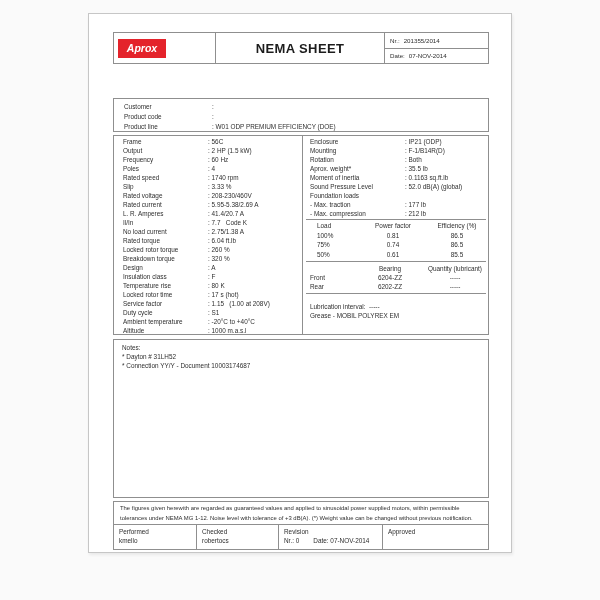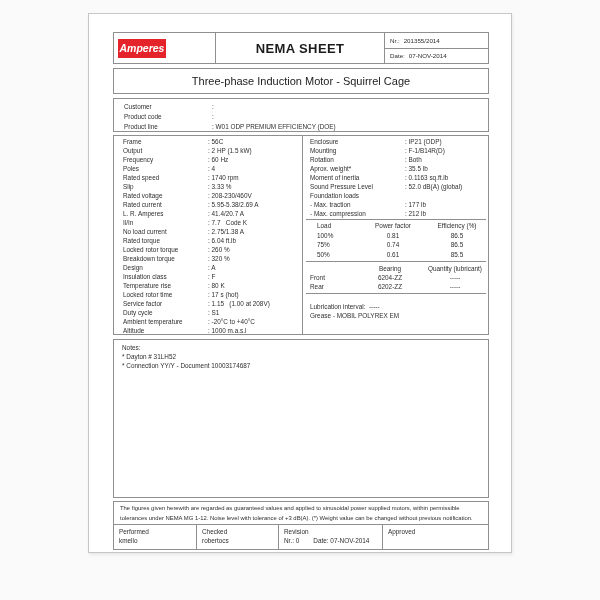--- a/index.html
+++ b/index.html
@@ -66,36 +66,35 @@
   .fline { display:block; font-size:6.4px; height:9px; line-height:9px; }
   .frow2 { display:flex; gap:14px; font-size:6.4px; height:9px; line-height:9px; }
 </style>
 </head>
 <body>
 
 <div class="page">
 
   <div class="box header">
     <div class="logo-cell">
-      <div class="logo">Amperes</div>
+      <div class="logo">Aprox</div>
     </div>
     <div class="title-cell">NEMA SHEET</div>
     <div class="meta-cell">
       <div class="meta-row">
         <span class="meta-label">Nr.:</span>
         <span class="meta-value">201355/2014</span>
       </div>
       <div class="meta-row">
         <span class="meta-label">Date:</span>
         <span class="meta-value">07-NOV-2014</span>
       </div>
     </div>
   </div>
 
-  <div class="box subtitle">Three-phase Induction Motor - Squirrel Cage</div>
 
   <div class="box customer">
 
       <div class="crow">
         <span class="clabel">Customer</span>
         <span class="cvalue">:</span>
       </div>
 
       <div class="crow">
         <span class="clabel">Product code</span>

